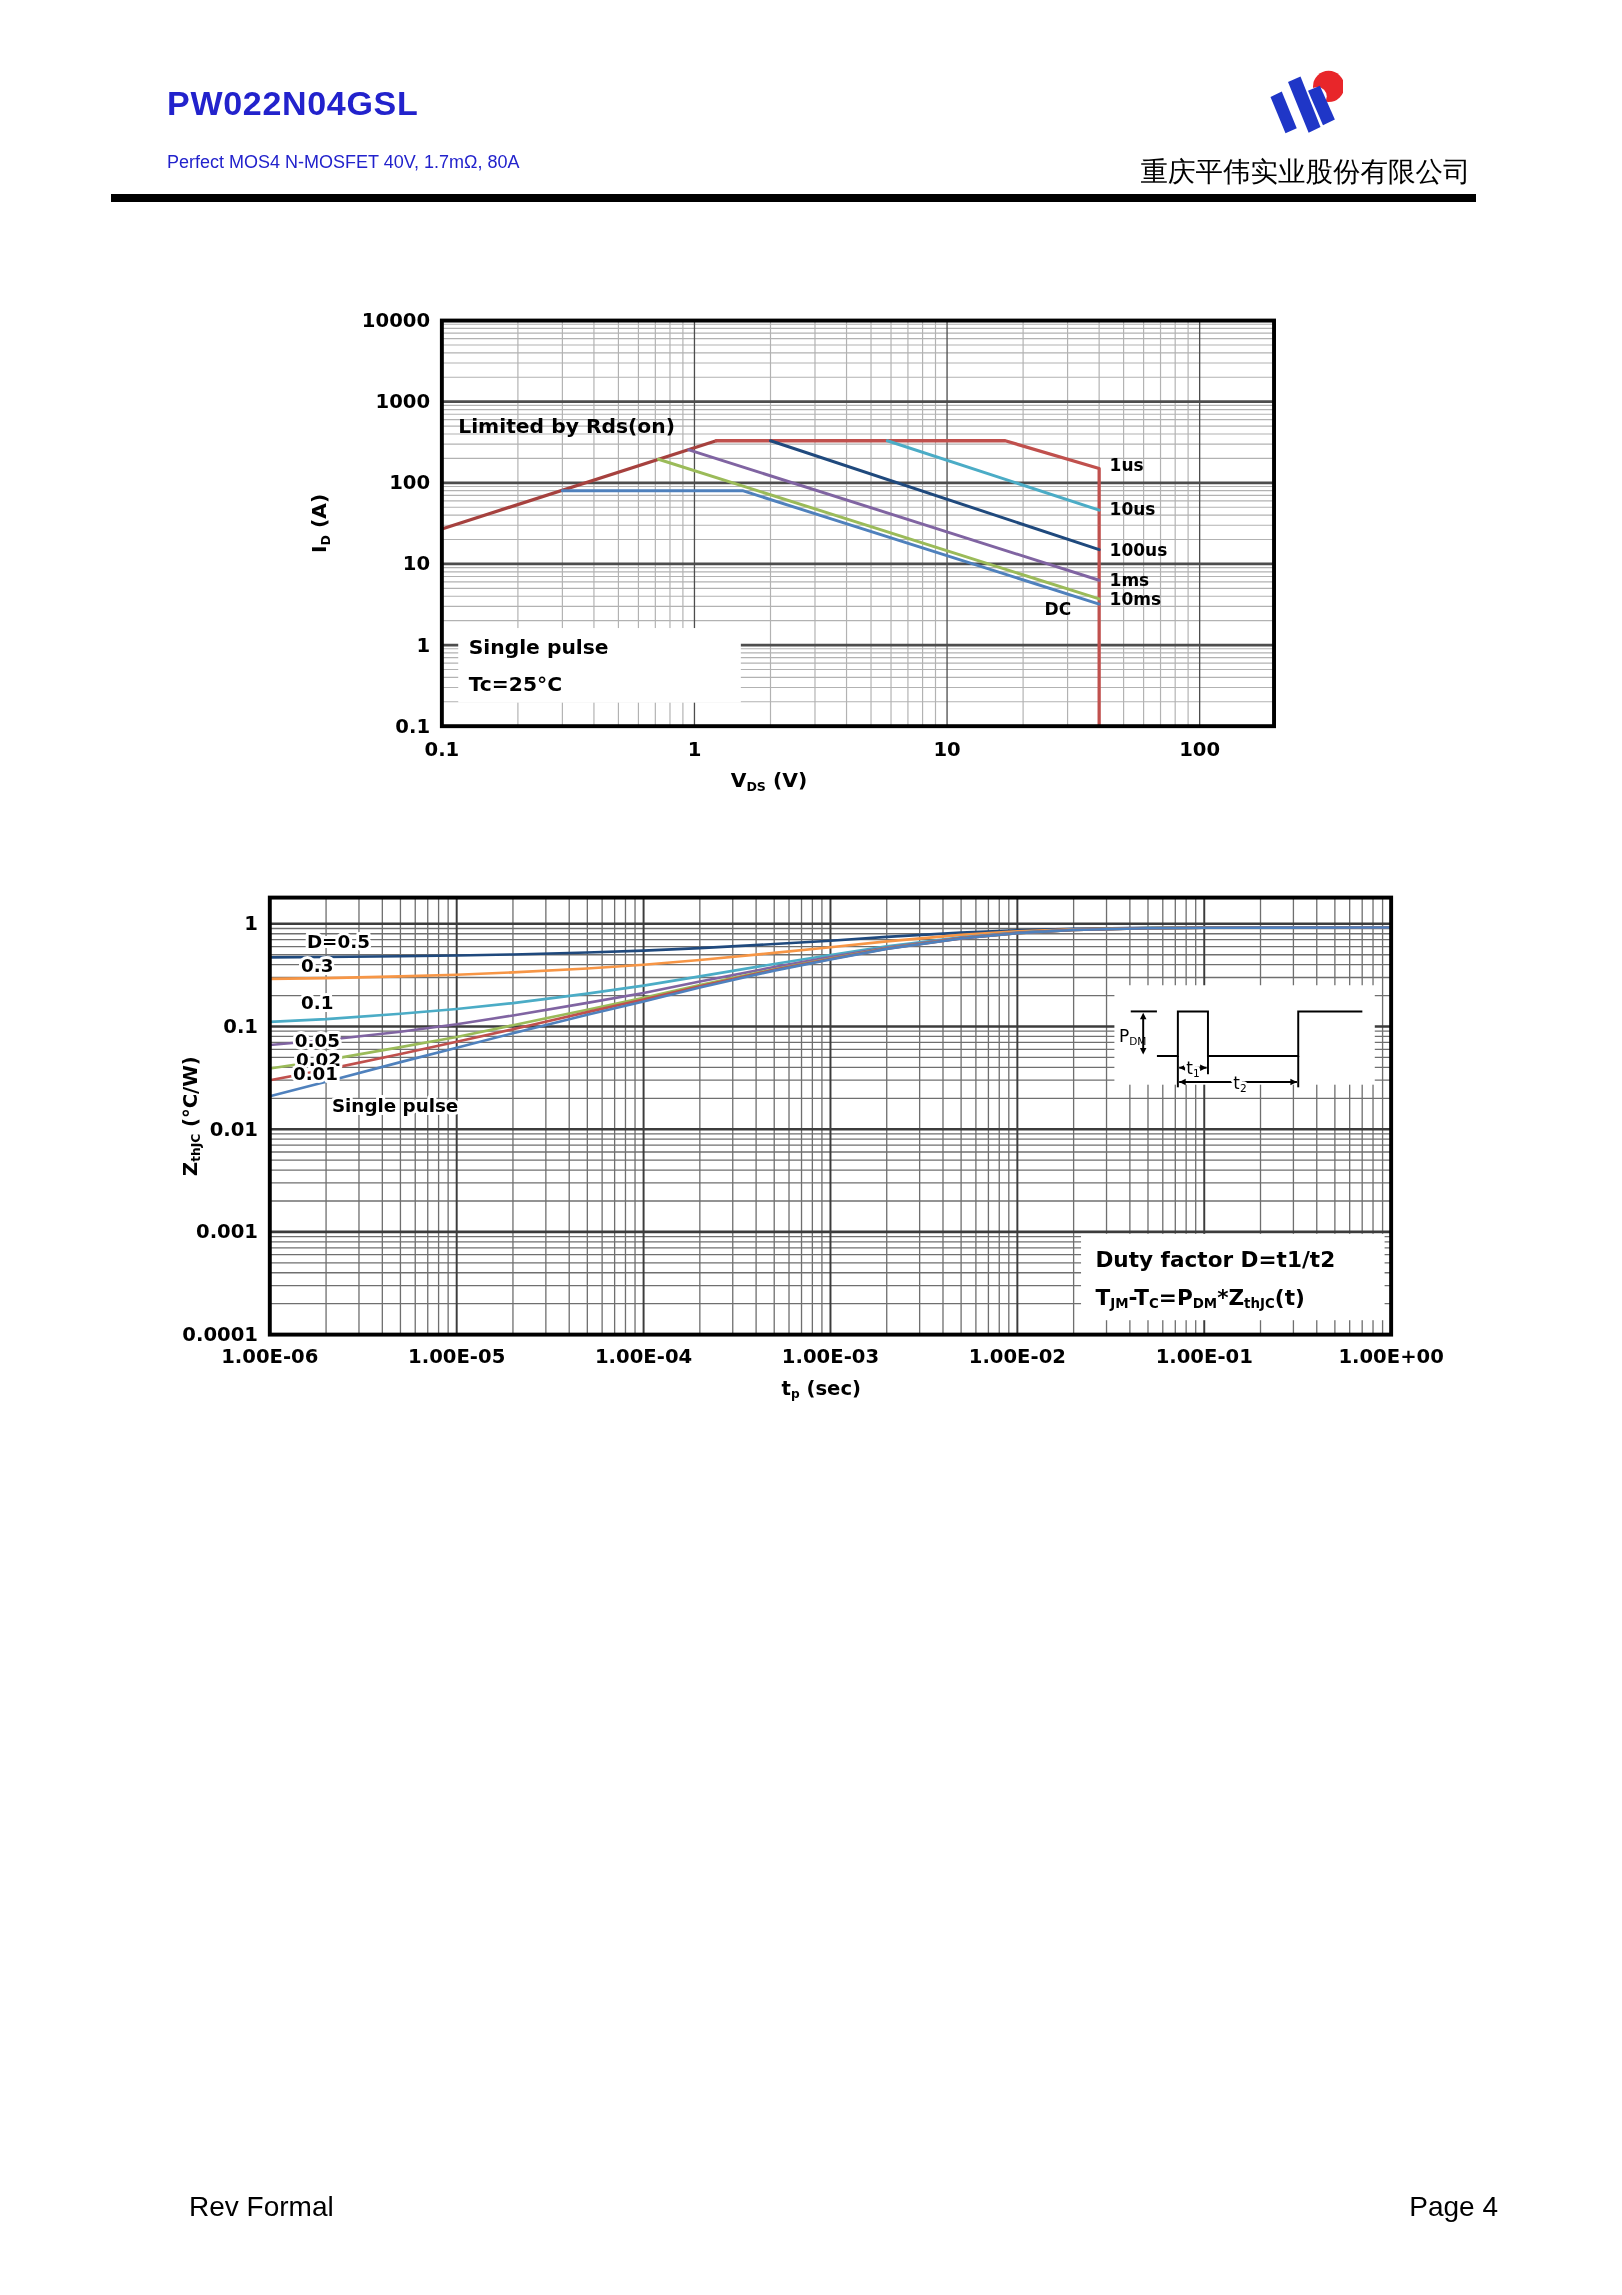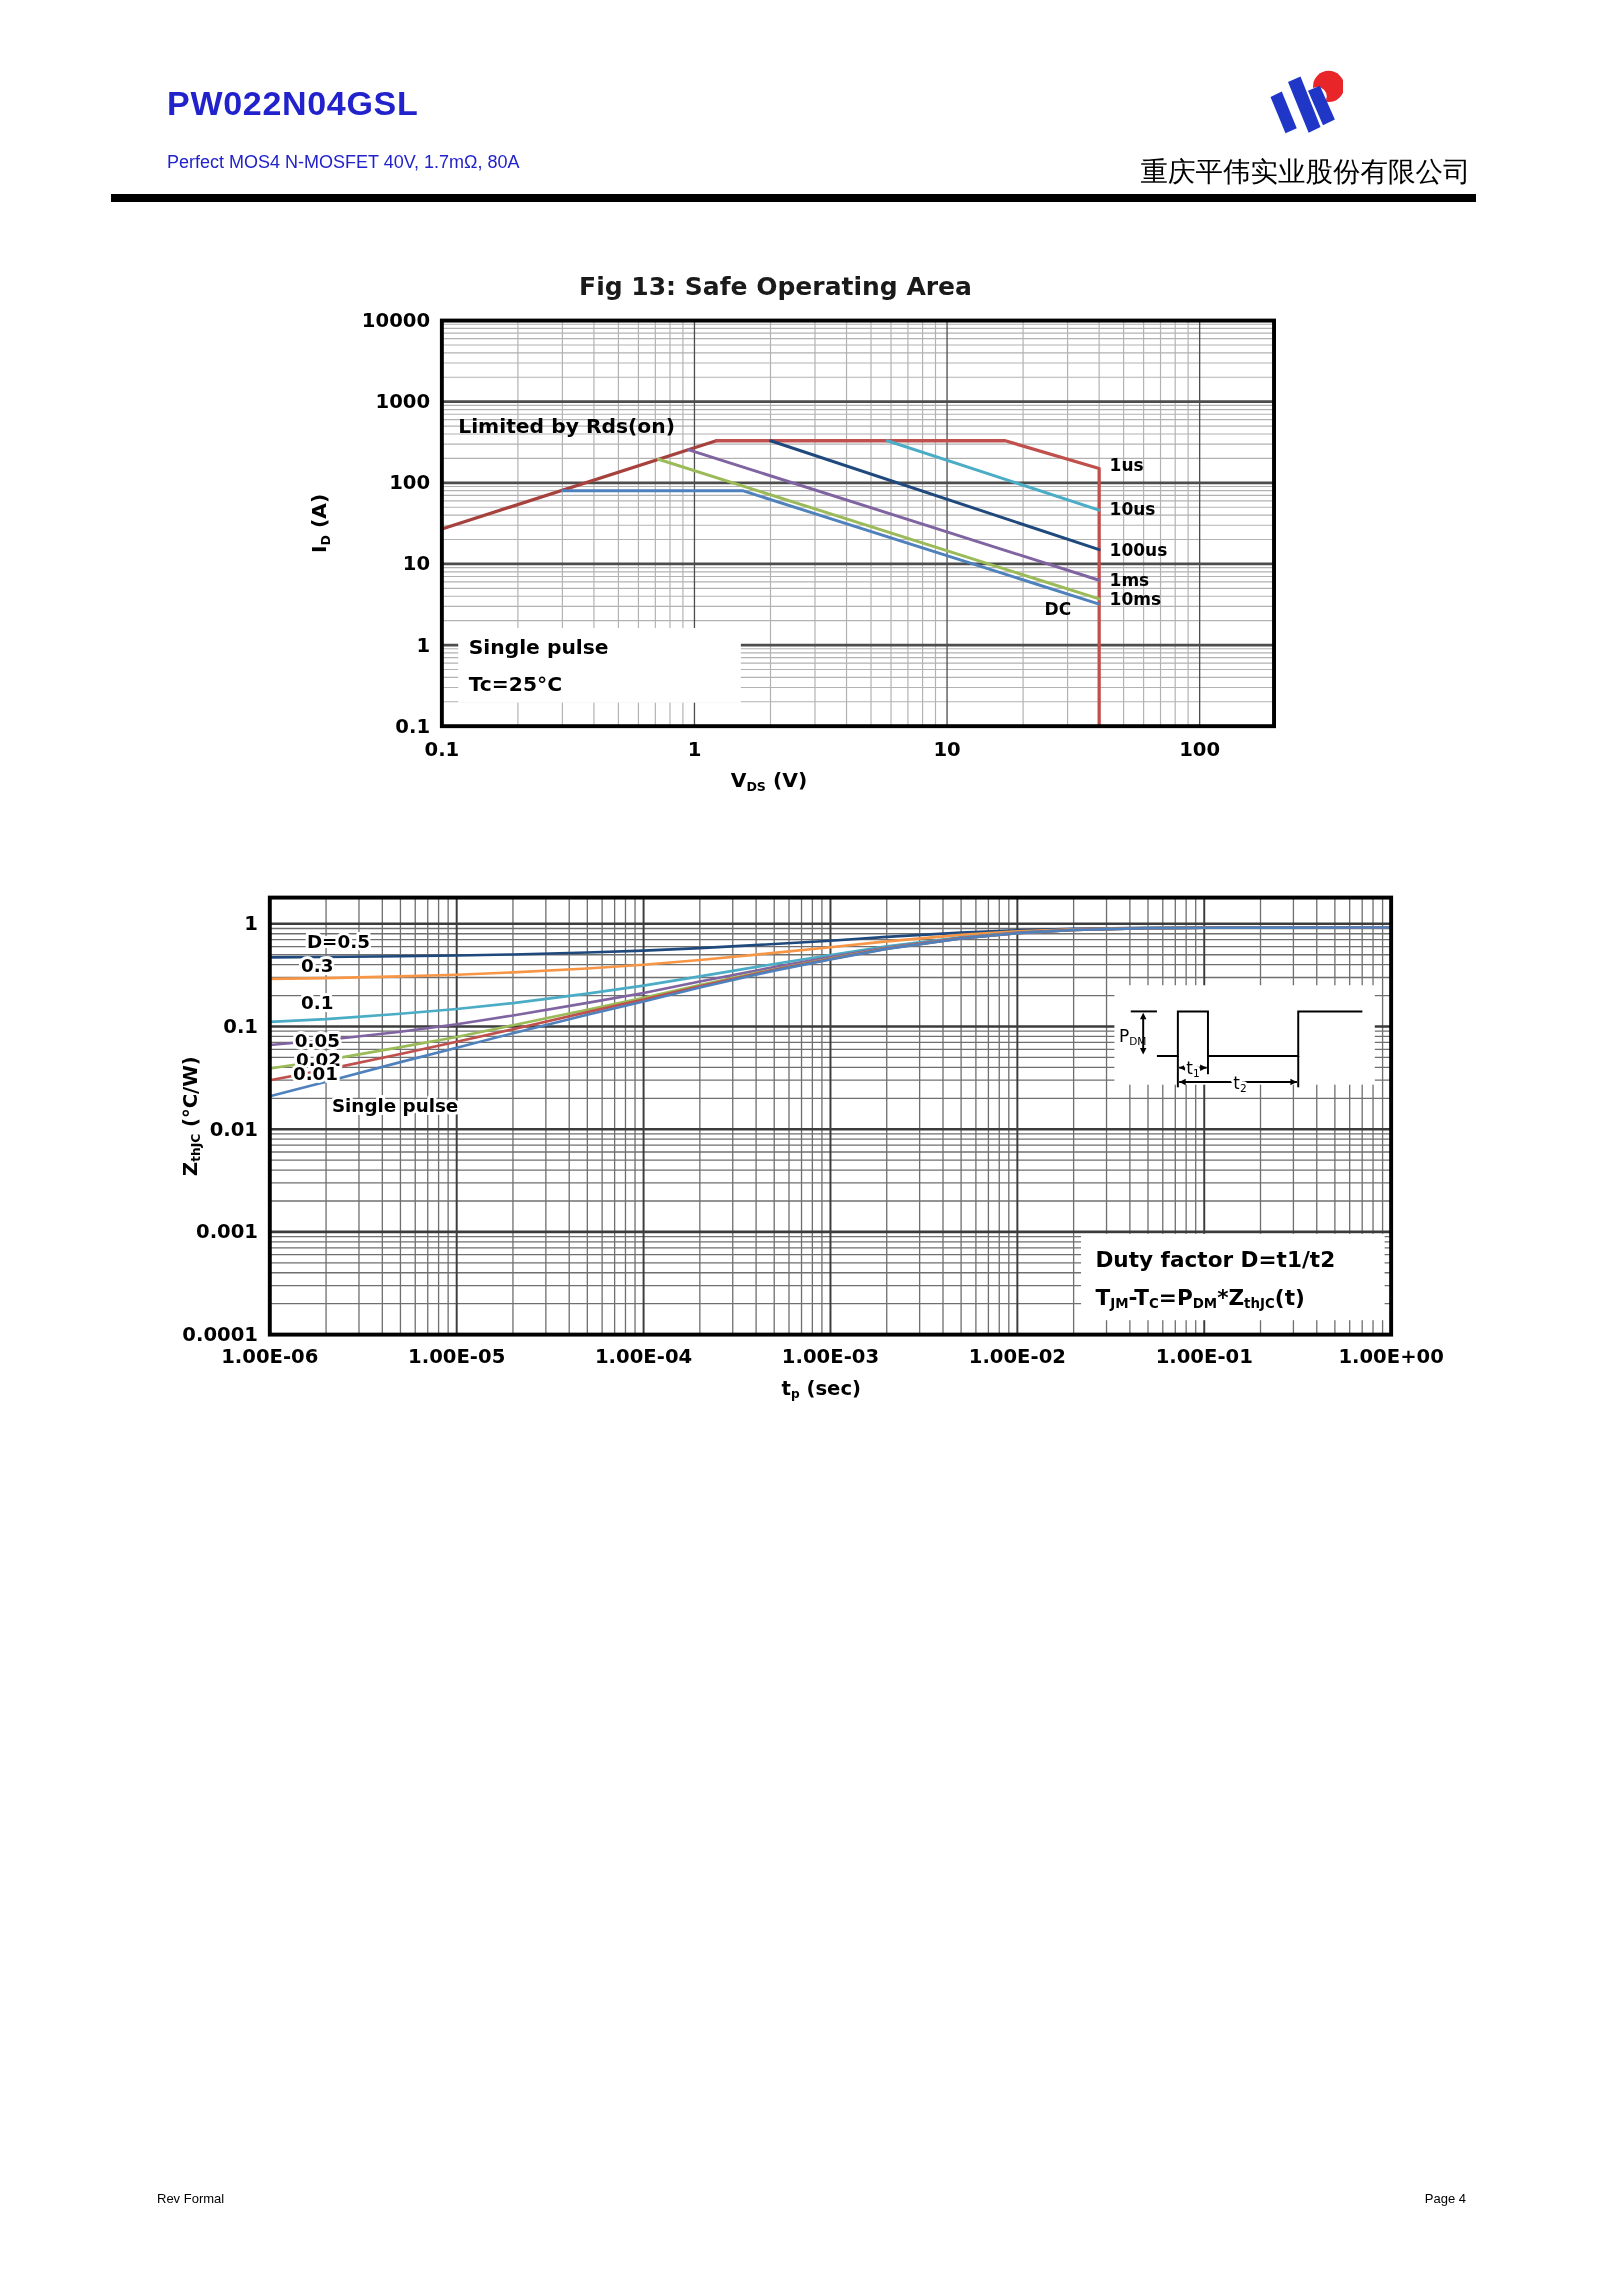--- a/index.html
+++ b/index.html
@@ -13,21 +13,21 @@
   .abs{position:absolute;}
   #charts{position:absolute;left:0;top:0;}
   .pn{left:167px;top:84px;font-size:34px;font-weight:700;color:var(--accent);letter-spacing:0.7px;text-align:right;}
   .sub{left:167px;top:152px;font-size:18px;font-weight:400;color:var(--accent);}
   .cn{left:1106px;top:154px;width:399px;text-align:center;font-size:27.5px;
       font-family:"Liberation Serif",serif;color:#000;}
   .hrule{left:111px;top:194px;width:1365px;height:7.9px;background:#000;}
   .figtitle{font-size:25px;font-weight:600;color:#1a1a1a;font-family:"DejaVu Sans","Liberation Sans",sans-serif;}
   .f13t{left:350px;top:272px;width:851px;text-align:center;}
   .f14t{left:103px;top:842px;width:916px;text-align:left;}
-  .foot{top:2191px;font-size:13px;color:#000;}
+  .foot{top:2191px;font-size:28px;color:#000;margin-left:32px;}
   .footl{left:157px;}
   .footc{left:0;width:1623px;text-align:center;}
   .footr{left:1302px;width:164px;text-align:right;}
   svg text{font-family:"DejaVu Sans","Liberation Sans",sans-serif;}
 </style>
 </head>
 <body>
 
 <div class="page">
 
@@ -301,19 +301,18 @@
     <circle cx="97" cy="33" r="25" fill="var(--logo-red)"></circle>
     <circle cx="79" cy="49" r="15" fill="#ffffff"></circle>
     <polygon points="4,50 22,41 46,100 28,108" fill="var(--logo-blue)"></polygon>
     <polygon points="32,26 52,17 84,98 65,107" fill="var(--logo-blue)"></polygon>
     <polygon points="64,40 83,32 107,86 88,95" fill="var(--logo-blue)"></polygon>
   </svg>
 
   <div class="abs cn">重庆平伟实业股份有限公司</div>
   <div class="abs hrule"></div>
 
-  <div class="abs figtitle f13t">Fig 13: Safe Operating Area</div>
 
   <div class="abs foot footl">Rev Formal</div>
   <div class="abs foot footr">Page 4</div>
 
 </div>
 
 
 </body></html>

